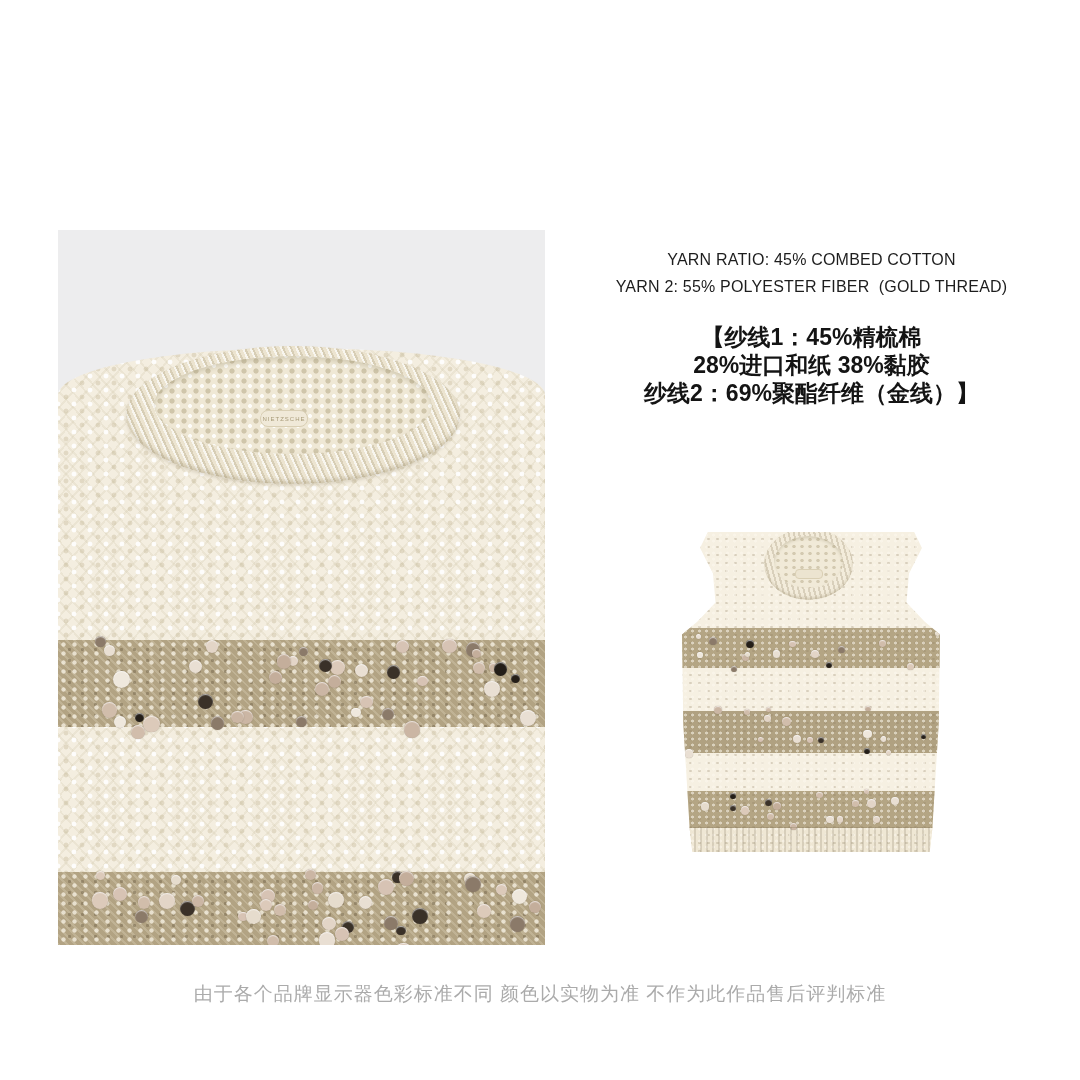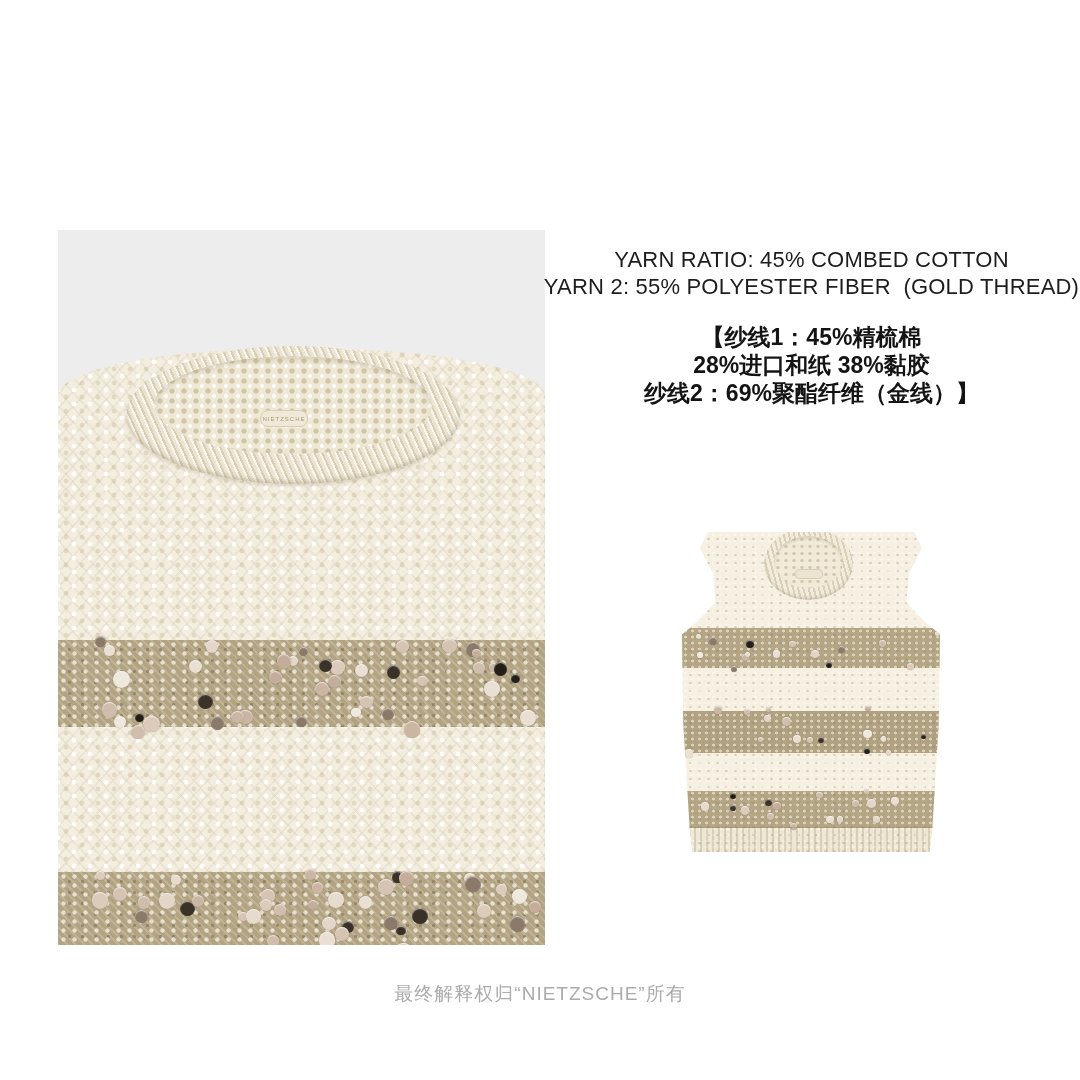--- a/index.html
+++ b/index.html
@@ -43,21 +43,21 @@
            background-image:
              radial-gradient(circle, rgba(248,243,230,0.75) 1.8px, transparent 2.5px),
              radial-gradient(circle, rgba(110,96,70,0.45) 1.3px, transparent 1.9px),
              repeating-linear-gradient(45deg, rgba(233,224,200,0.25) 0 2px, transparent 2px 6px);
            background-size:11px 9px,13px 11px,auto;background-position:0 0,5px 4px,0 0;}
   .lp-band1{top:410px;height:87px;}
   .lp-band2{top:642px;height:73px;}
 
   
   .specs{position:absolute;left:543px;top:246px;width:537px;text-align:center;}
-  .spec-en{margin:0;font-size:22px;line-height:27px;color:#1d1d1d;letter-spacing:0.2px;white-space:pre-wrap;}
+  .spec-en{margin:0;font-size:16px;line-height:27px;color:#1d1d1d;letter-spacing:0.2px;white-space:pre-wrap;}
   .specs-cn{margin-top:23px;}
   .spec-cn{margin:0;font-size:23px;line-height:28px;font-weight:600;color:#141414;white-space:pre-wrap;}
 
   
   .vest-photo{position:absolute;left:660px;top:515px;width:305px;height:345px;background:#ffffff;}
   .vest-shape{position:absolute;left:22px;top:17px;width:258px;height:320px;
       clip-path:polygon(10% 0%,90% 0%,93% 5%,88% 13%,87% 22%,94% 28%,100% 32%,99.5% 60%,97% 93%,96% 100%,
                         4% 100%,3% 93%,0.5% 60%,0% 32%,6% 28%,13% 22%,12% 13%,7% 5%);
       background-color:#f6f0e2;
       background-image:
@@ -255,16 +255,16 @@
       <div class="vest-hem"></div>
       <div class="vest-collar">
         <div class="vest-neck">
           <div class="vest-label"></div>
         </div>
       </div>
     </div>
   </div>
 
   <div class="disclaimer">
-    <p class="disc-line">最终解释权归“NIETZSCHE”所有</p>
+    <p class="disc-line">由于各个品牌显示器色彩标准不同 颜色以实物为准 不作为此作品售后评判标准</p>
   </div>
 
 </div>
 
 </body></html>

